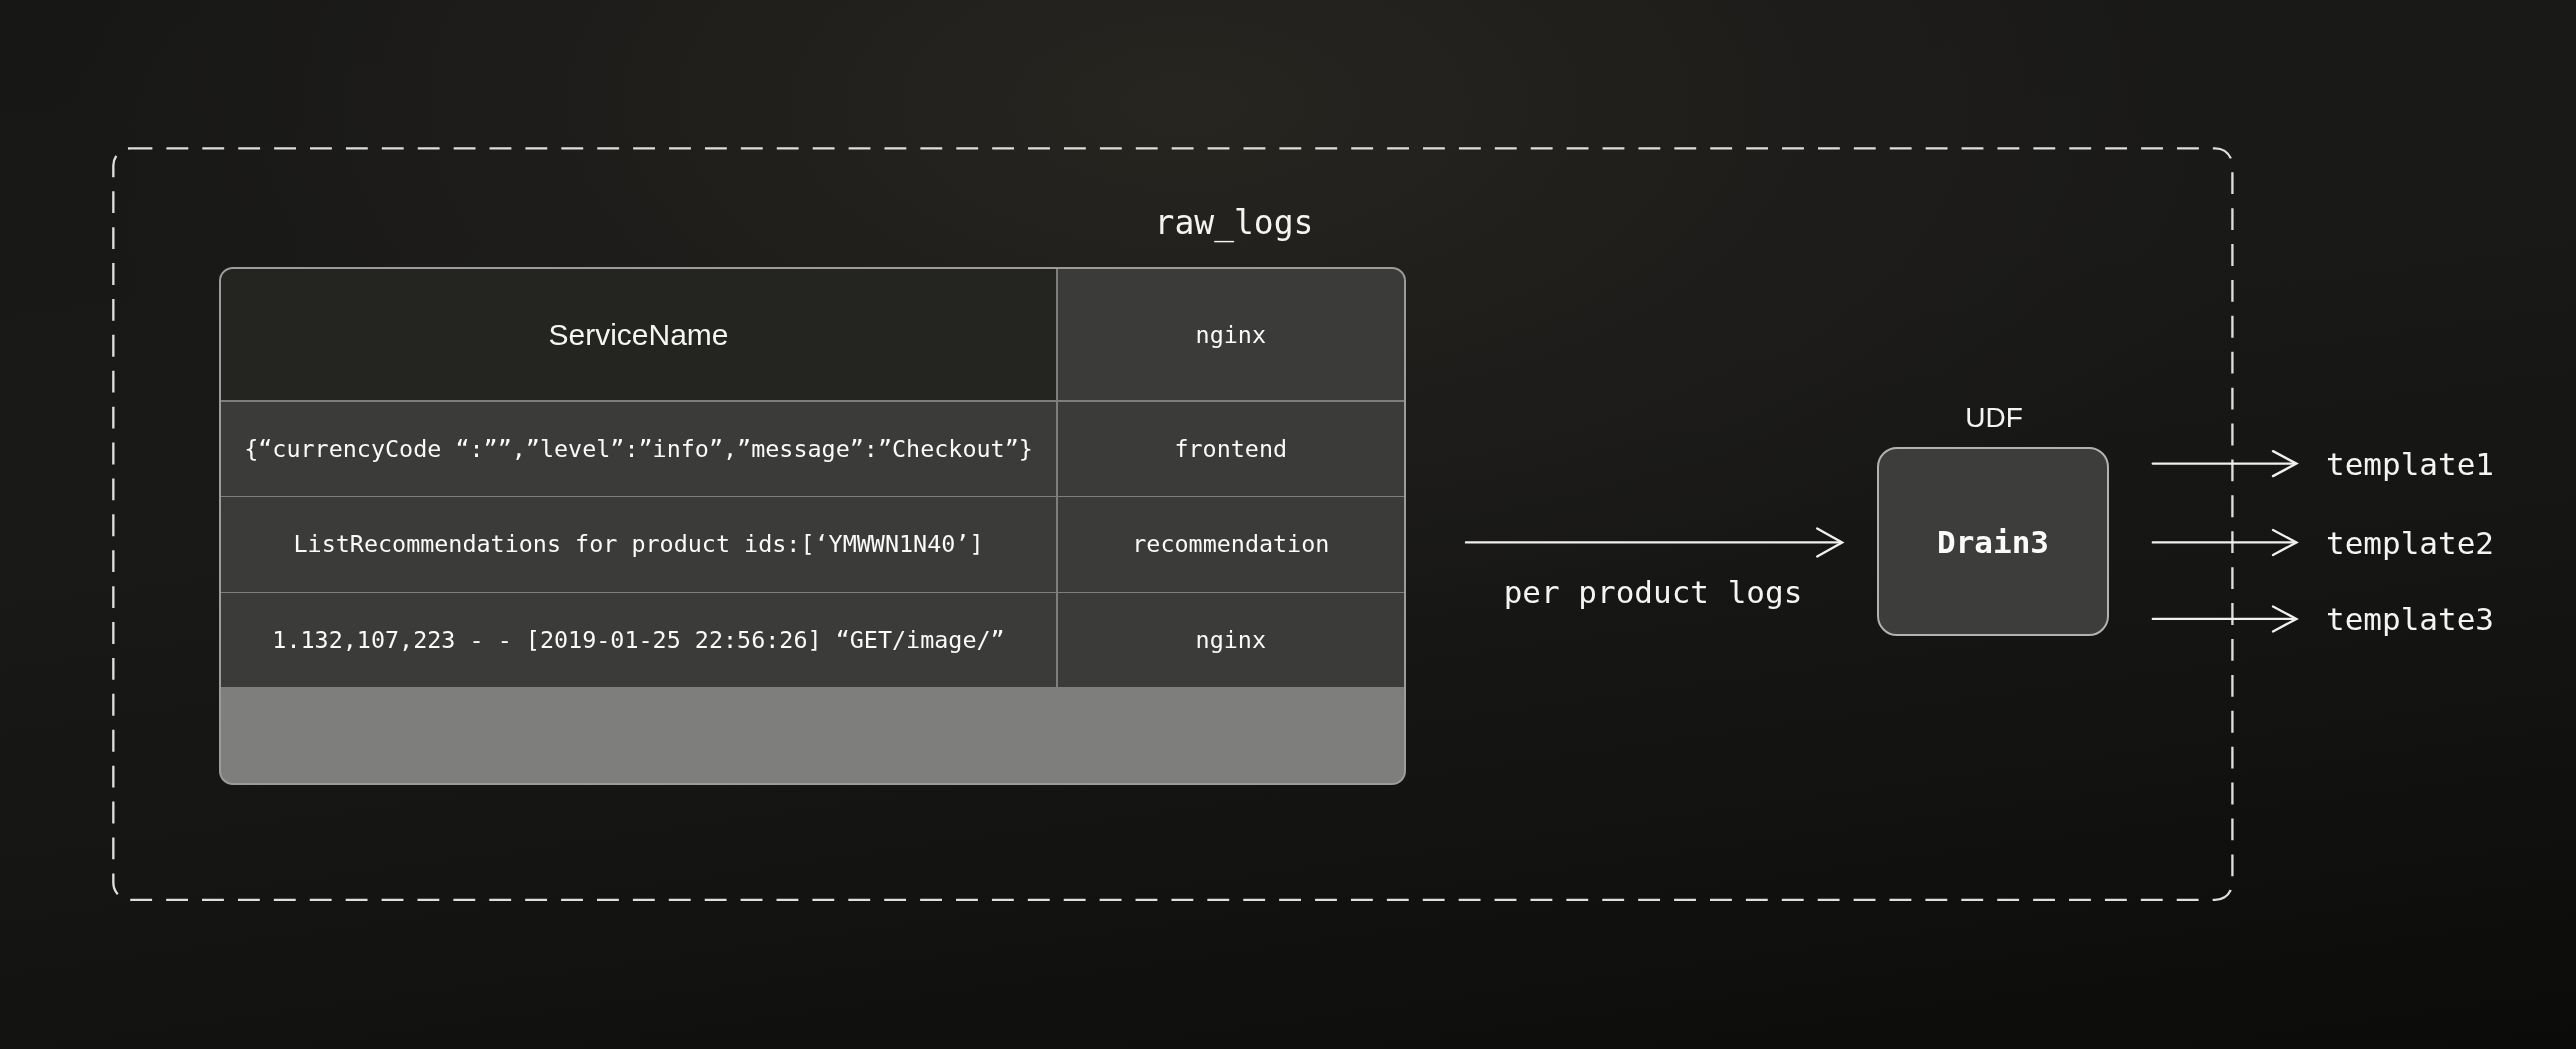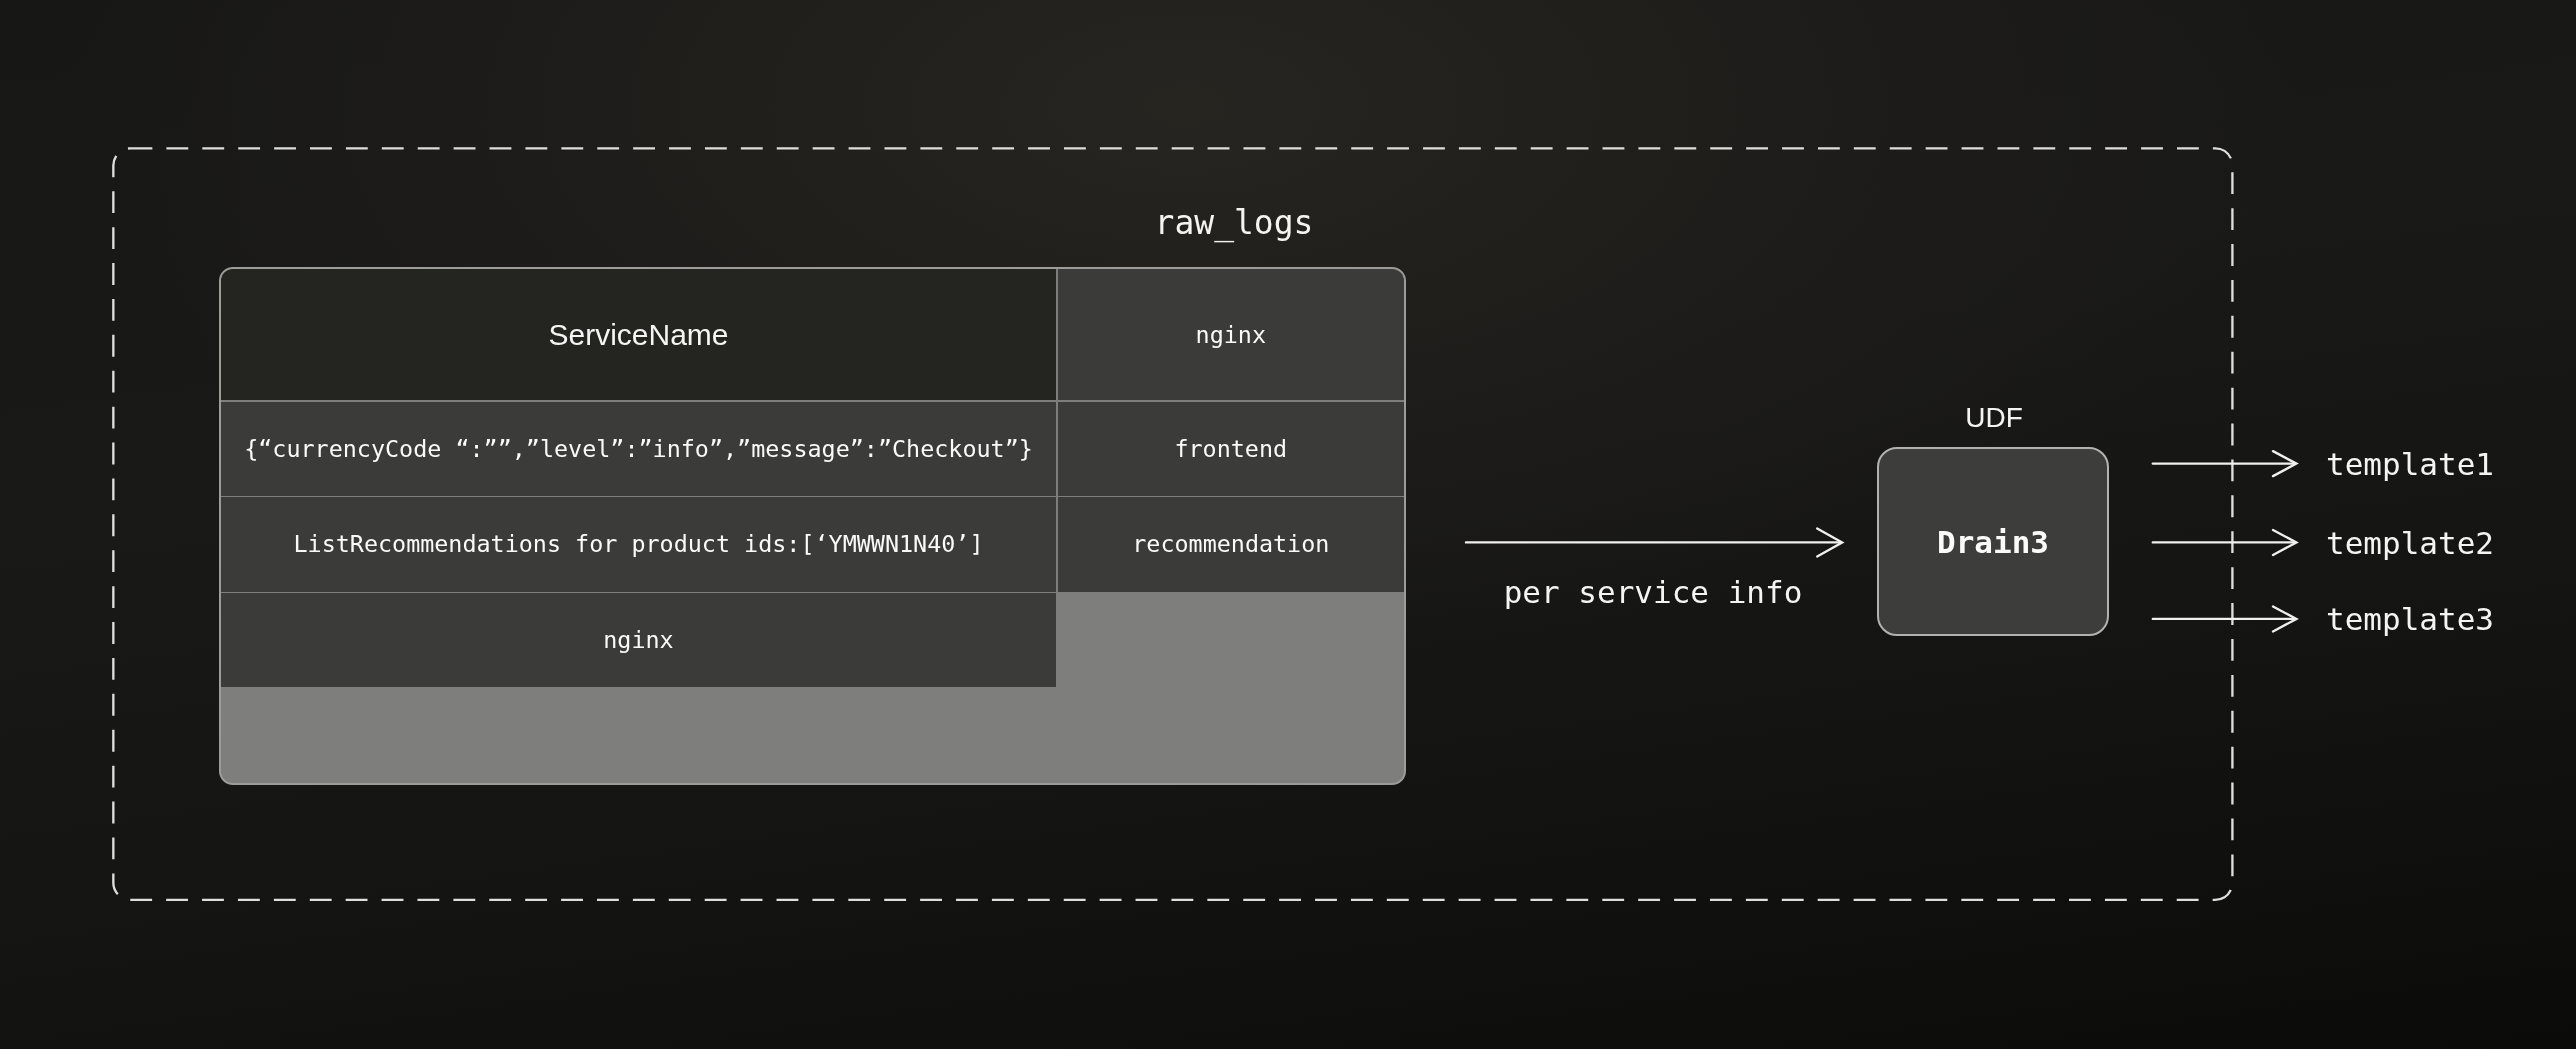--- a/index.html
+++ b/index.html
@@ -130,24 +130,25 @@
     <div class="cell head">ServiceName</div>
 
     <div class="cell data">nginx</div>
 
     <div class="cell data">{“currencyCode “:””,”level”:”info”,”message”:”Checkout”}</div>
     <div class="cell data">frontend</div>
 
     <div class="cell data">ListRecommendations for product ids:[‘YMWWN1N40’]</div>
     <div class="cell data">recommendation</div>
 
+    <div class="cell data">1.132,107,223 - - [2019-01-25 22:56:26] “GET/image/”</div>
     <div class="cell data">nginx</div>
   </div>
 
-  <div class="float-label mono-label" style="left:1653px; top:592px;">per service info</div>
+  <div class="float-label mono-label" style="left:1653px; top:592px;">per product logs</div>
 
   <div class="float-label sans-label" style="left:1994px; top:418px;">UDF</div>
 
   <div class="processor-box">
     <span>Drain3</span>
   </div>
 
   <div class="float-label mono-label" style="left:2326px; top:464px; transform:translate(0,-50%);">template1</div>
   <div class="float-label mono-label" style="left:2326px; top:543px; transform:translate(0,-50%);">template2</div>
   <div class="float-label mono-label" style="left:2326px; top:619px; transform:translate(0,-50%);">template3</div>

